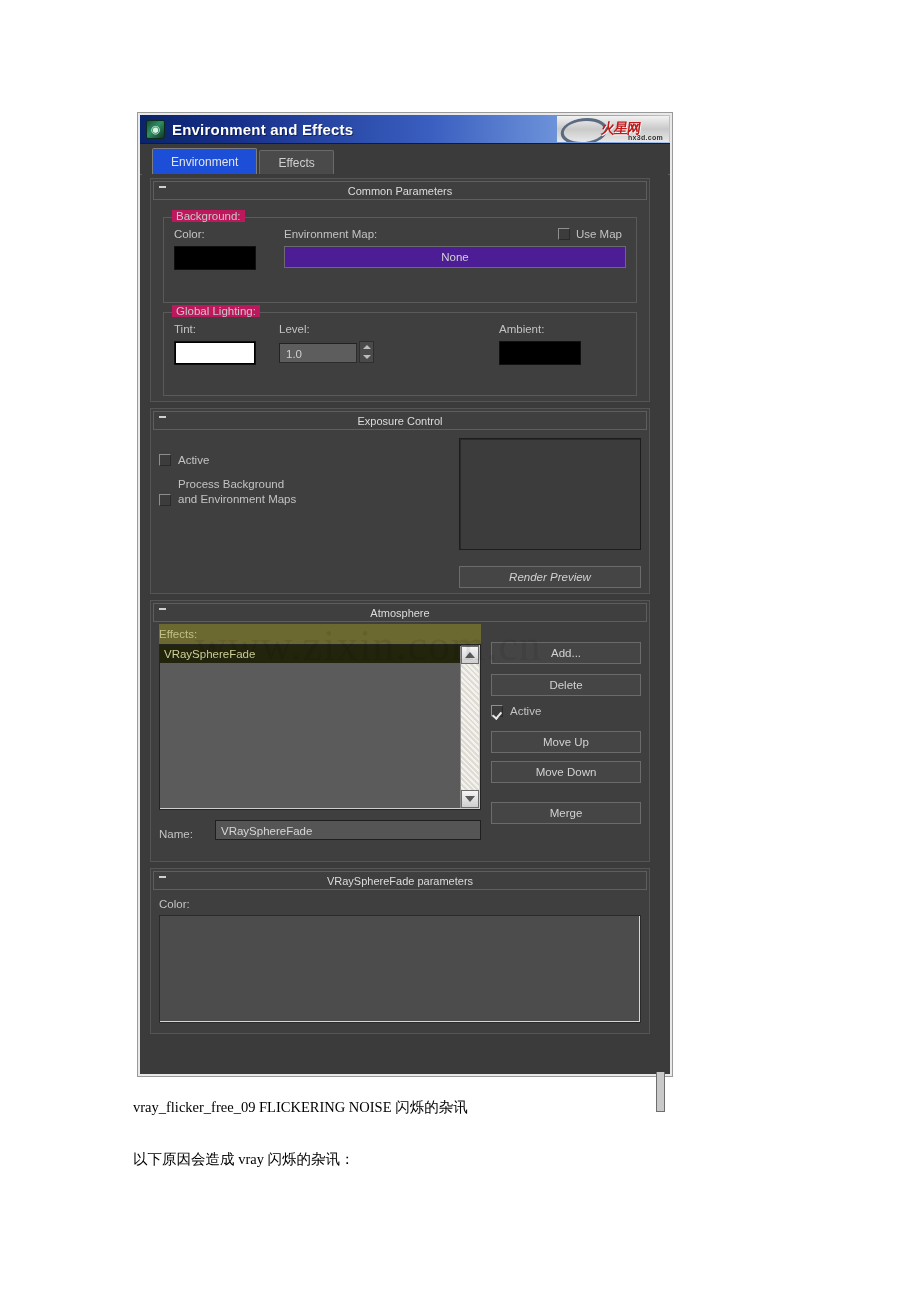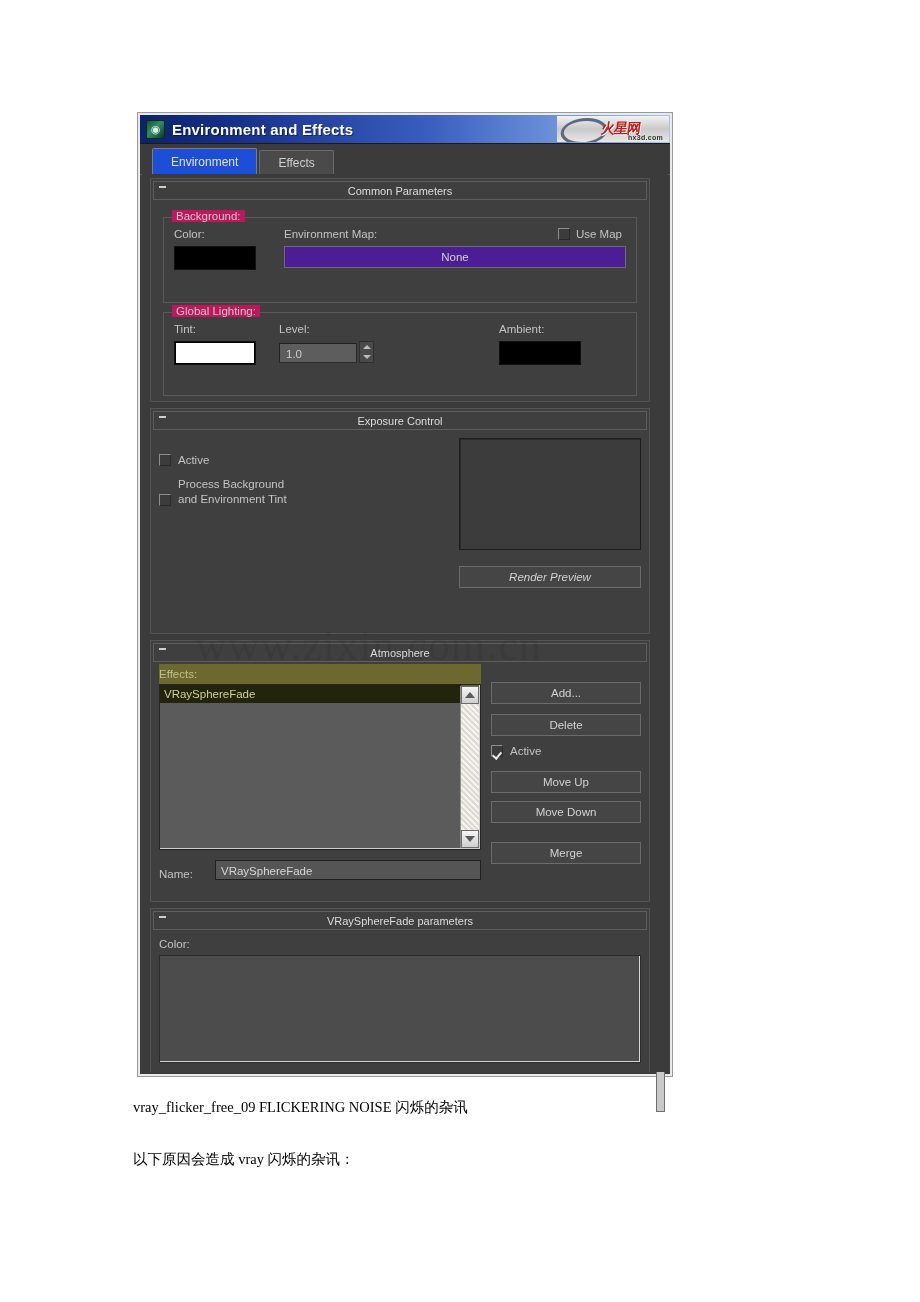--- a/index.html
+++ b/index.html
@@ -331,39 +331,39 @@
             <div style="flex:1;">
               <div class="lbl">Ambient:</div>
               <div class="colorswatch swatch-black" style="margin-top:6px;"></div>
             </div>
           </div>
         </div>
 
       </div>
     </div>
 
-    <div class="rollout" style="height:226px;">
+    <div class="rollout" style="height:186px;">
       <div class="rollout-head">
         <span class="minus"></span>
         <span>Exposure Control</span>
       </div>
       <div class="rollout-body">
         <div class="row" style="align-items:flex-start;gap:10px;">
           <div style="width:290px;">
 
             <div class="row" style="margin-top:16px;gap:7px;">
               <span class="cbox"></span>
               <span class="lbl">Active</span>
             </div>
 
             <div class="row" style="margin-top:10px;gap:7px;align-items:flex-end;">
               <span class="cbox"></span>
               <span style="line-height:13px;">
                 <span class="lbl">Process Background</span><br>
-                <span class="lbl">and Environment Tint</span>
+                <span class="lbl">and Environment Maps</span>
               </span>
             </div>
           </div>
 
           <div style="flex:1;font-style:italic;">
             <div class="previewbox" style="height:110px;"></div>
             <div class="btn" style="margin-top:16px;">Render Preview</div>
           </div>
         </div>
       </div>

